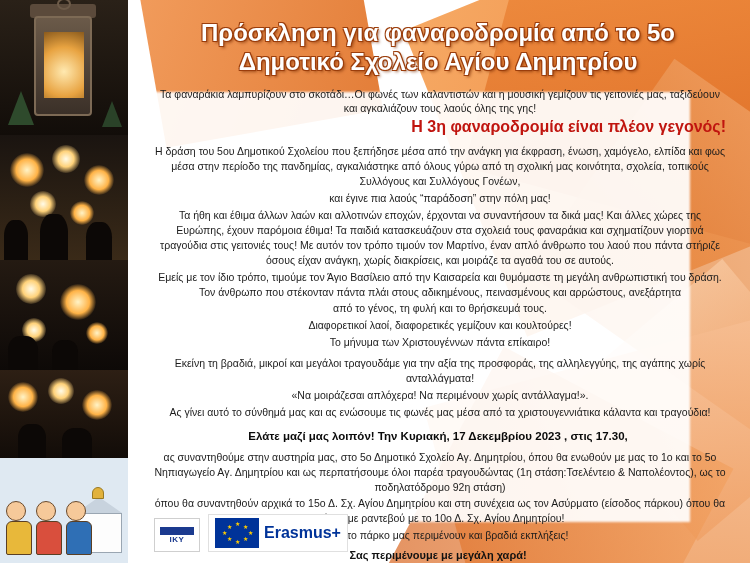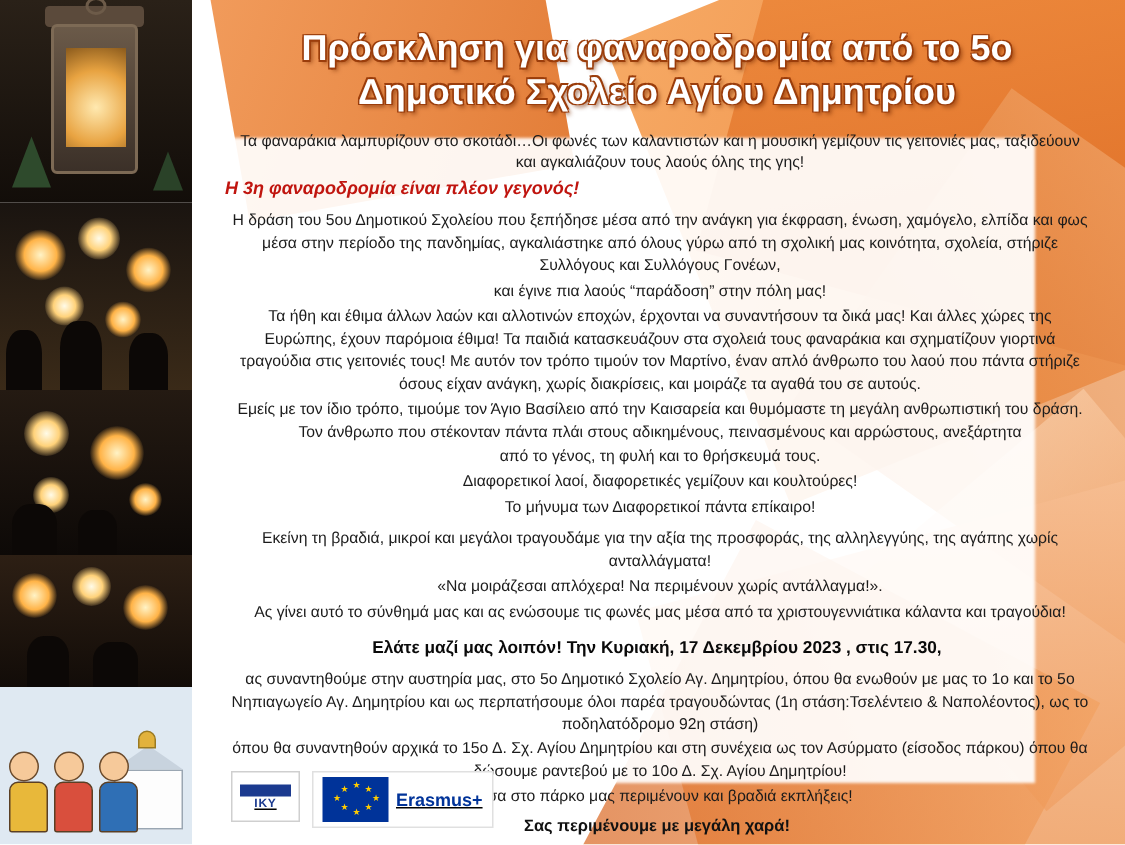--- a/index.html
+++ b/index.html
@@ -152,60 +152,60 @@
   }
   .para {
     font-size:10.5px;
     line-height:1.42;
     color:#1b1b1b;
     text-align:center;
     margin:0 0 6px 4px;
   }
   .para.tight { margin-bottom:2px; }
   .red-line {
-    font-size:12px; color:#c0150f; font-weight:bold;
-    text-align:left; margin:2px 0 8px 0;font-style:italic;
+    font-size:16px; color:#c0150f; font-weight:bold;
+    text-align:right; margin:2px 0 8px 0;
   }
   .invite {
     font-size:11.5px; font-weight:bold; color:#0a0a0a;
     text-align:center; margin:10px 0 8px 0;
   }
   .block-mid { margin-top:6px; }
   .closing {
     font-size:11px; font-weight:bold; text-align:center; color:#111;
     margin-top:6px;
   }
   
   .footer {
     position:absolute; left:128px; bottom:4px; width:622px; height:52px;
     display:flex; align-items:center; justify-content:space-between;
     padding:0 14px 0 26px;
   }
   .footer-text {
     font-size:7.6px; line-height:1.32; color:#111; max-width:330px;
   }
-  .footer-logos { display:flex; align-items:flex-start; gap:8px;text-decoration:underline; }
+  .footer-logos { display:flex; align-items:flex-end; gap:8px; }
   .logo-iky {
     width:46px; height:34px; background:#ffffff;
     border:1px solid #cfcfcf; display:flex; flex-direction:column;
     align-items:center; justify-content:center;
   }
   .iky-band { width:34px; height:8px; background:#1b3a8f; }
   .iky-text { font-size:8px; font-weight:bold; color:#1b3a8f; letter-spacing:.5px; }
   .logo-eu {
     display:flex; align-items:center; gap:5px;
     background:#ffffff; padding:3px 6px; border:1px solid #e0e0e0;
   }
   .eu-flag {
     width:44px; height:30px; background:#003399; position:relative;
   }
   .eu-star {
     position:absolute; color:#ffcc00; font-size:6px; line-height:6px;
   }
-  .eu-label { font-size:12px; font-weight:bold; color:#003399; }
+  .eu-label { font-size:16px; font-weight:bold; color:#003399; }
 </style>
 </head>
 <body>
 
 <div class="poster">
 
   <div class="bg-layer">
     <div class="ribbon r1"></div>
     <div class="ribbon r6"></div>
     <div class="ribbon r2"></div>
@@ -275,27 +275,27 @@
     </div>
   </div>
 
   <div class="content">
 
     <div class="title">Πρόσκληση για φαναροδρομία από το 5ο Δημοτικό Σχολείο Αγίου Δημητρίου</div>
 
     <div class="para tight">Τα φαναράκια λαμπυρίζουν στο σκοτάδι…Οι φωνές των καλαντιστών και η μουσική γεμίζουν τις γειτονιές μας,  ταξιδεύουν και αγκαλιάζουν τους λαούς όλης της γης!</div>
     <div class="red-line">Η 3η φαναροδρομία  είναι πλέον γεγονός!</div>
 
-    <div class="para tight">Η δράση του 5ου Δημοτικού Σχολείου που ξεπήδησε  μέσα από την ανάγκη για έκφραση, ένωση,  χαμόγελο, ελπίδα και φως μέσα στην περίοδο της πανδημίας, αγκαλιάστηκε από όλους γύρω από τη σχολική μας κοινότητα, σχολεία, στήριζε Συλλόγους και Συλλόγους Γονέων,</div>
+    <div class="para tight">Η δράση του 5ου Δημοτικού Σχολείου που ξεπήδησε  μέσα από την ανάγκη για έκφραση, ένωση,  χαμόγελο, ελπίδα και φως μέσα στην περίοδο της πανδημίας, αγκαλιάστηκε από όλους γύρω από τη σχολική μας κοινότητα, σχολεία, τοπικούς Συλλόγους και Συλλόγους Γονέων,</div>
     <div class="para tight">και έγινε πια λαούς “παράδοση” στην πόλη μας!</div>
     <div class="para tight">Τα ήθη και έθιμα άλλων λαών και αλλοτινών εποχών, έρχονται να συναντήσουν  τα δικά μας! Και άλλες χώρες της Ευρώπης, έχουν παρόμοια έθιμα! Τα παιδιά κατασκευάζουν στα σχολειά τους φαναράκια και σχηματίζουν γιορτινά τραγούδια στις γειτονιές τους! Με αυτόν τον τρόπο τιμούν τον Μαρτίνο, έναν απλό άνθρωπο του λαού που πάντα στήριζε όσους είχαν ανάγκη, χωρίς διακρίσεις, και μοιράζε τα αγαθά του σε αυτούς.</div>
     <div class="para tight">Εμείς με τον ίδιο τρόπο, τιμούμε τον Άγιο Βασίλειο από την Καισαρεία και θυμόμαστε τη μεγάλη  ανθρωπιστική του δράση. Τον άνθρωπο  που στέκονταν  πάντα πλάι στους αδικημένους, πεινασμένους και αρρώστους, ανεξάρτητα</div>
     <div class="para tight">από το γένος,  τη φυλή και το θρήσκευμά  τους.</div>
     <div class="para tight">Διαφορετικοί λαοί, διαφορετικές γεμίζουν και κουλτούρες!</div>
-    <div class="para">Το μήνυμα των Διαφορετικοί  πάντα επίκαιρο!</div>
+    <div class="para">Το μήνυμα των Χριστουγέννων  πάντα επίκαιρο!</div>
 
     <div class="para tight block-mid">Εκείνη τη βραδιά, μικροί και μεγάλοι τραγουδάμε  για την αξία της προσφοράς, της αλληλεγγύης, της αγάπης  χωρίς ανταλλάγματα!</div>
     <div class="para tight">«Να μοιράζεσαι απλόχερα! Να περιμένουν χωρίς αντάλλαγμα!».</div>
     <div class="para">Ας γίνει αυτό το σύνθημά μας και ας ενώσουμε  τις φωνές μας μέσα από τα χριστουγεννιάτικα κάλαντα και τραγούδια!</div>
 
     <div class="invite">Ελάτε μαζί μας λοιπόν! Την Κυριακή,  17 Δεκεμβρίου 2023 , στις 17.30,</div>
 
     <div class="para tight">ας συναντηθούμε  στην αυστηρία μας, στο 5ο Δημοτικό Σχολείο Αγ. Δημητρίου, όπου θα ενωθούν  με μας το 1ο και το 5ο Νηπιαγωγείο Αγ. Δημητρίου και ως περπατήσουμε όλοι παρέα τραγουδώντας (1η στάση:Τσελέντειο &amp; Ναπολέοντος), ως το ποδηλατόδρομο 92η στάση)</div>
     <div class="para tight">όπου θα συναντηθούν  αρχικά το 15ο Δ. Σχ. Αγίου Δημητρίου και στη συνέχεια ως τον Ασύρματο (είσοδος πάρκου) όπου θα δώσουμε ραντεβού με το 10ο Δ. Σχ. Αγίου Δημητρίου!</div>
     <div class="para tight">Μέσα στο πάρκο μας περιμένουν και βραδιά εκπλήξεις!</div>

